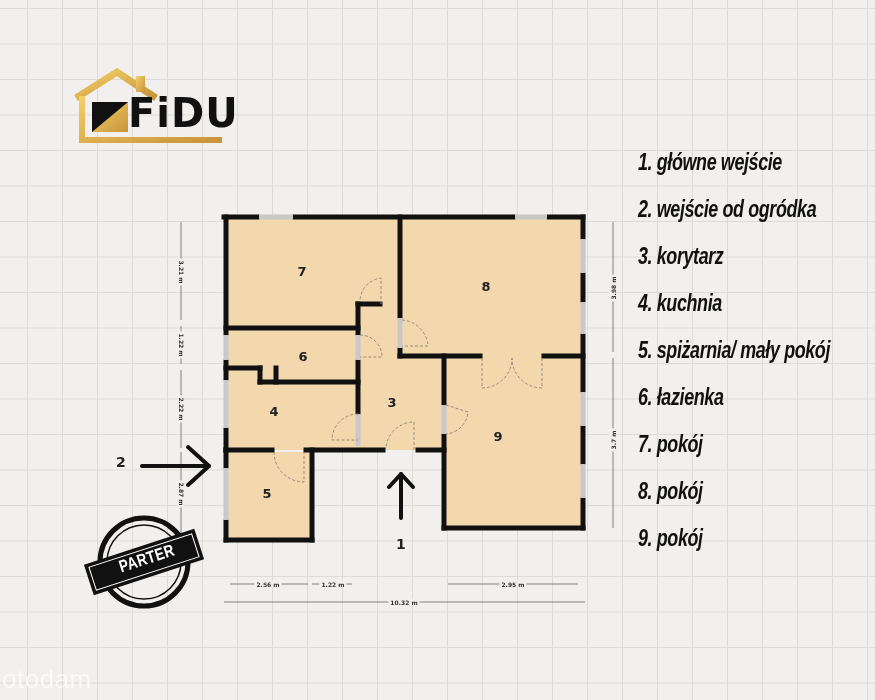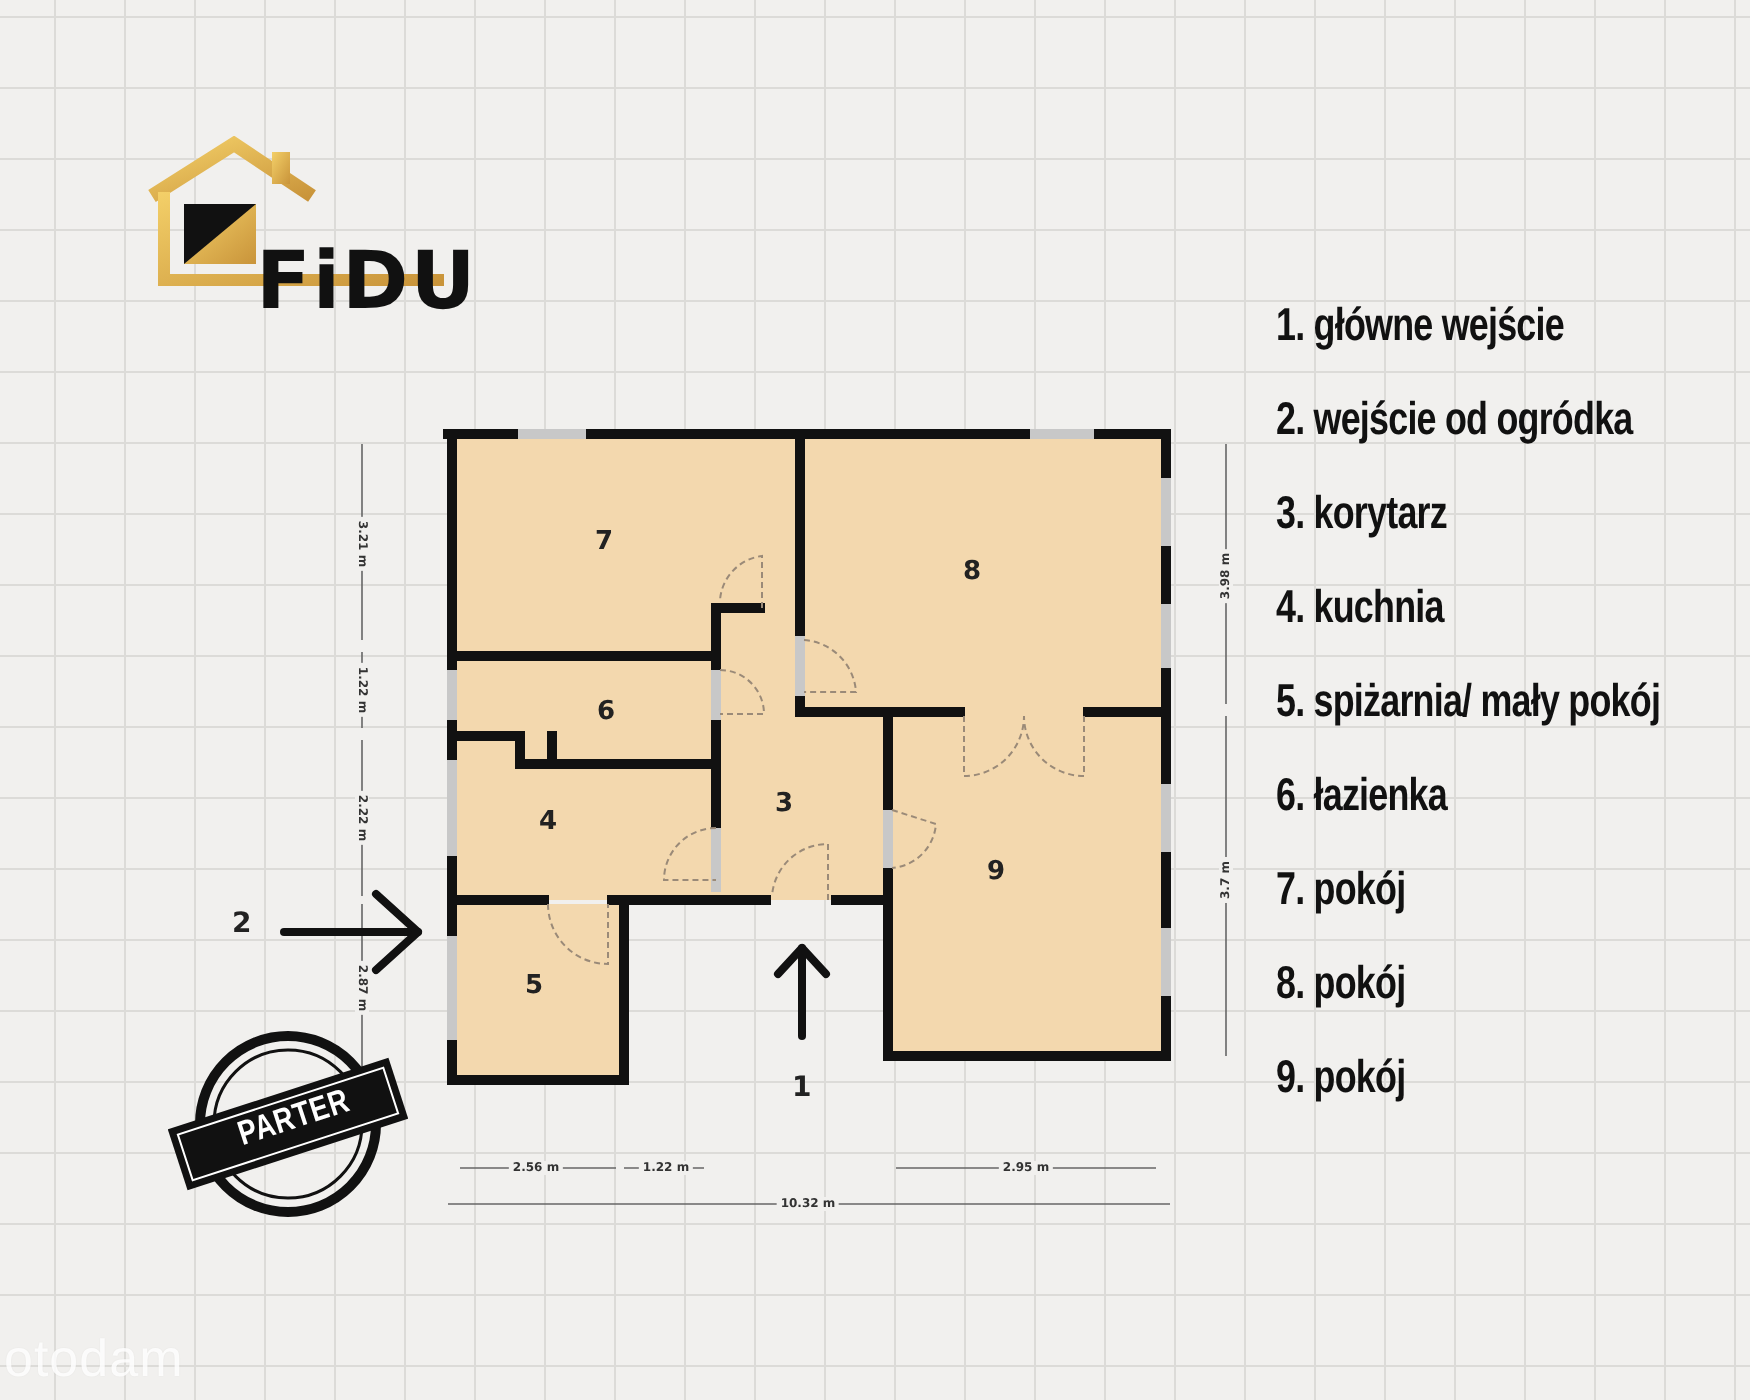--- a/index.html
+++ b/index.html
@@ -9,24 +9,24 @@
     background-image:
       linear-gradient(to right, #dcdbd8 1px, transparent 1px),
       linear-gradient(to bottom, #dcdbd8 1px, transparent 1px);
     background-size:35px 35.5px;
     background-position:27px motion;
     background-position:27px 8px;
     font-family:"Liberation Sans", sans-serif;
   }
   .abs { position:absolute; }
   #logo { left:72px; top:68px; width:170px; height:78px; }
-  #logo-text { position:absolute; left:56px; top:22px; font-family:"DejaVu Sans", sans-serif; font-weight:bold; font-size:40px; color:#111; letter-spacing:1px;margin-top:28px; }
+  #logo-text { position:absolute; left:56px; top:22px; font-family:"DejaVu Sans", sans-serif; font-weight:bold; font-size:40px; color:#111; letter-spacing:1px; }
   #plan { left:0; top:0; width:875px; height:700px; }
   .room-num { position:absolute; font-family:"DejaVu Sans", sans-serif; font-weight:bold; font-size:13px; color:#222; transform:translate(-50%,-50%); }
-  #legend { left:638px; top:144px; width:235px; }
+  #legend { left:638px; top:144px; width:235px;font-style:italic; }
   .legend-item {
     font-family:"Liberation Sans", sans-serif; font-weight:bold; font-size:23px;
     color:#111; height:47px; line-height:36px; letter-spacing:-0.5px;
     transform:scaleX(0.78); transform-origin:left center; white-space:nowrap;
   }
   .marker-label { position:absolute; font-family:"DejaVu Sans", sans-serif; font-weight:bold; font-size:14px; color:#222; }
   .dim-label { position:absolute; font-family:"DejaVu Sans", sans-serif; font-size:6px; font-weight:bold; color:#333; background:#f1f0ee; padding:0 2px; transform:translate(-50%,-50%); white-space:nowrap; }
   #stamp { left:84px; top:512px; width:120px; height:100px; }
   #stamp-label { position:absolute; left:20px; top:37px; width:86px; text-align:center; color:#fff; font-family:"Liberation Sans", sans-serif; font-weight:bold; font-size:17px; transform:rotate(-18deg) scaleX(0.8); letter-spacing:0.5px; }
   #watermark { left:2px; top:664px; font-family:Liberation Sans, sans-serif; font-size:26px; color:rgba(255,255,255,0.85); letter-spacing:0.5px; text-shadow:0 0 1px rgba(0,0,0,0.05); }

